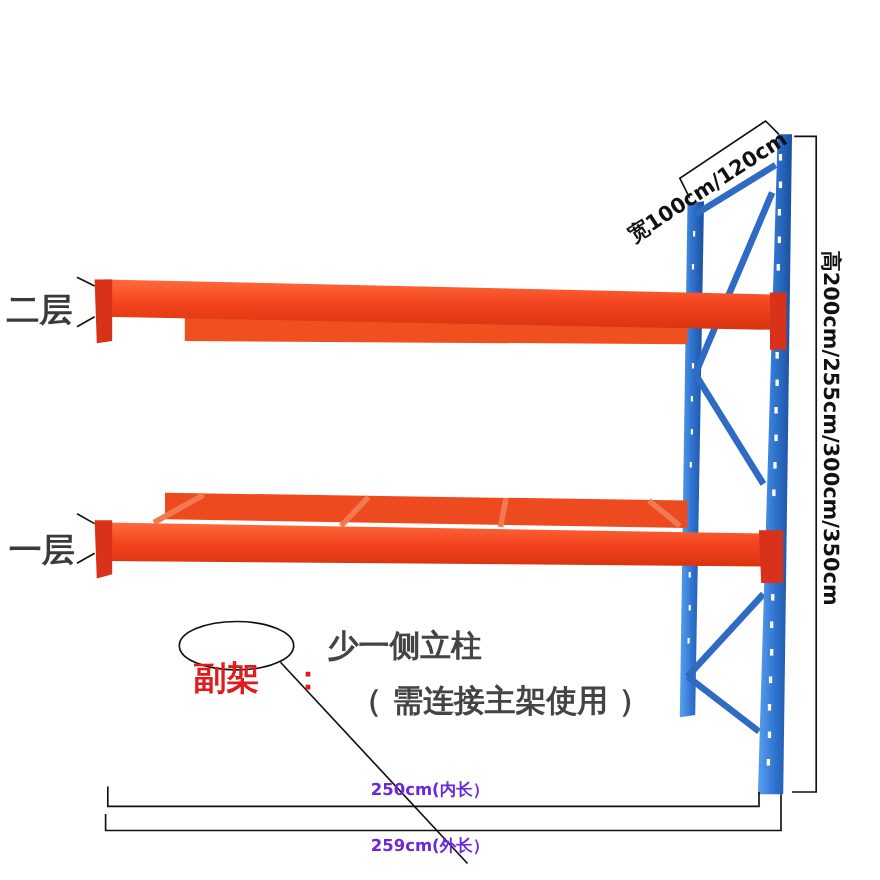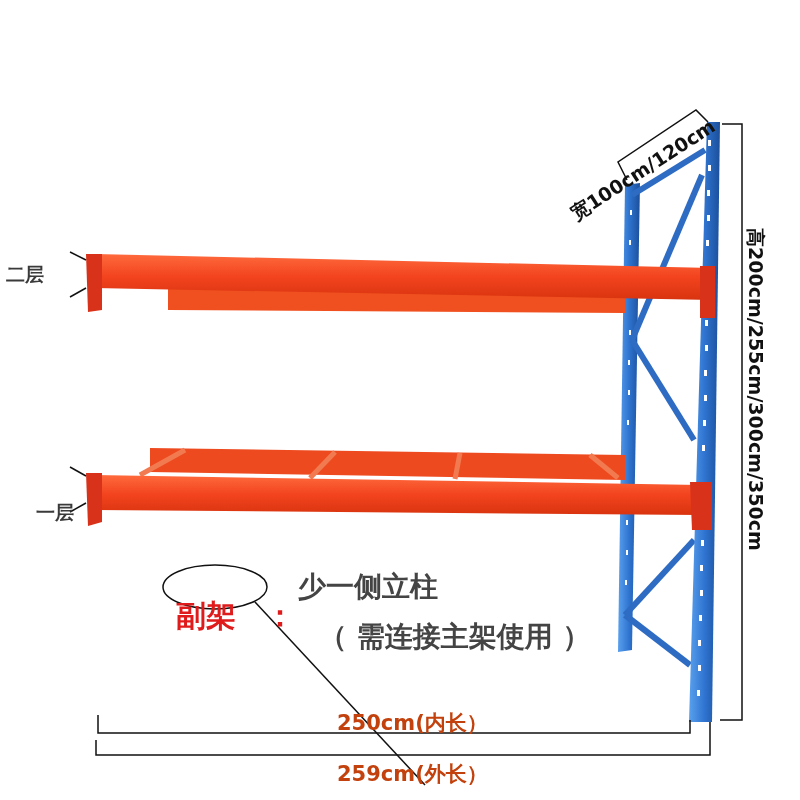--- a/index.html
+++ b/index.html
@@ -1,20 +1,20 @@
 <!DOCTYPE html>
 <html><head>
 <meta charset="utf-8">
 <style>
   html,body{margin:0;padding:0;background:#ffffff;}
   body{width:800px;height:800px;position:relative;overflow:hidden;font-family:"DejaVu Sans","Liberation Sans",sans-serif;}
   svg.art{position:absolute;left:0;top:0;width:800px;height:800px;}
   .lbl{position:absolute;white-space:nowrap;font-weight:bold;}
-  .layer{font-size:19px;color:#3a3a3a;}
-  .dim{font-size:21px;color:#c2410c;}
+  .layer{font-size:30px;color:#3a3a3a;}
+  .dim{font-size:15px;color:#6d28d9;}
   .dim-rot{font-size:19px;color:#111;transform-origin:0 0;}
   .note-red{font-size:30px;color:#e01b1b;margin-top:28px;}
   .note-gray{font-size:28px;color:#444;}
 </style>
 </head>
 <body>
 
 <svg class="art" viewBox="0 0 800 800">
   <defs>
     <linearGradient id="beamGrad" x1="0" y1="0" x2="0" y2="1">
@@ -118,21 +118,21 @@
     <polyline points="96,740 96,755 710,755 710,722"></polyline>
   </g>
 
   <g stroke="#111" stroke-width="1.5" fill="none">
     <ellipse cx="215" cy="587" rx="52" ry="22"></ellipse>
     <line x1="255" y1="602" x2="425" y2="785"></line>
   </g>
 </svg>
 
 <div class="lbl layer" style="left:6px;top:262px;">二层</div>
-<div class="lbl layer" style="left:8px;top:500px;margin-left:28px;">一层</div>
+<div class="lbl layer" style="left:8px;top:480px;">一层</div>
 
 <div class="lbl dim-rot" style="left:566px;top:205px;transform:rotate(-33deg);">宽100cm/120cm</div>
 <div class="lbl dim-rot" style="left:768px;top:228px;transform:rotate(90deg);">高200cm/255cm/300cm/350cm</div>
 
 <div class="lbl dim" style="left:337px;top:709px;">250cm(内长）</div>
 <div class="lbl dim" style="left:337px;top:760px;">259cm(外长）</div>
 
 <div class="lbl note-red" style="left:176px;top:568px;">副架</div>
 <div class="lbl note-red" style="left:265px;top:568px;">：</div>
 <div class="lbl note-gray" style="left:298px;top:568px;">少一侧立柱</div>

